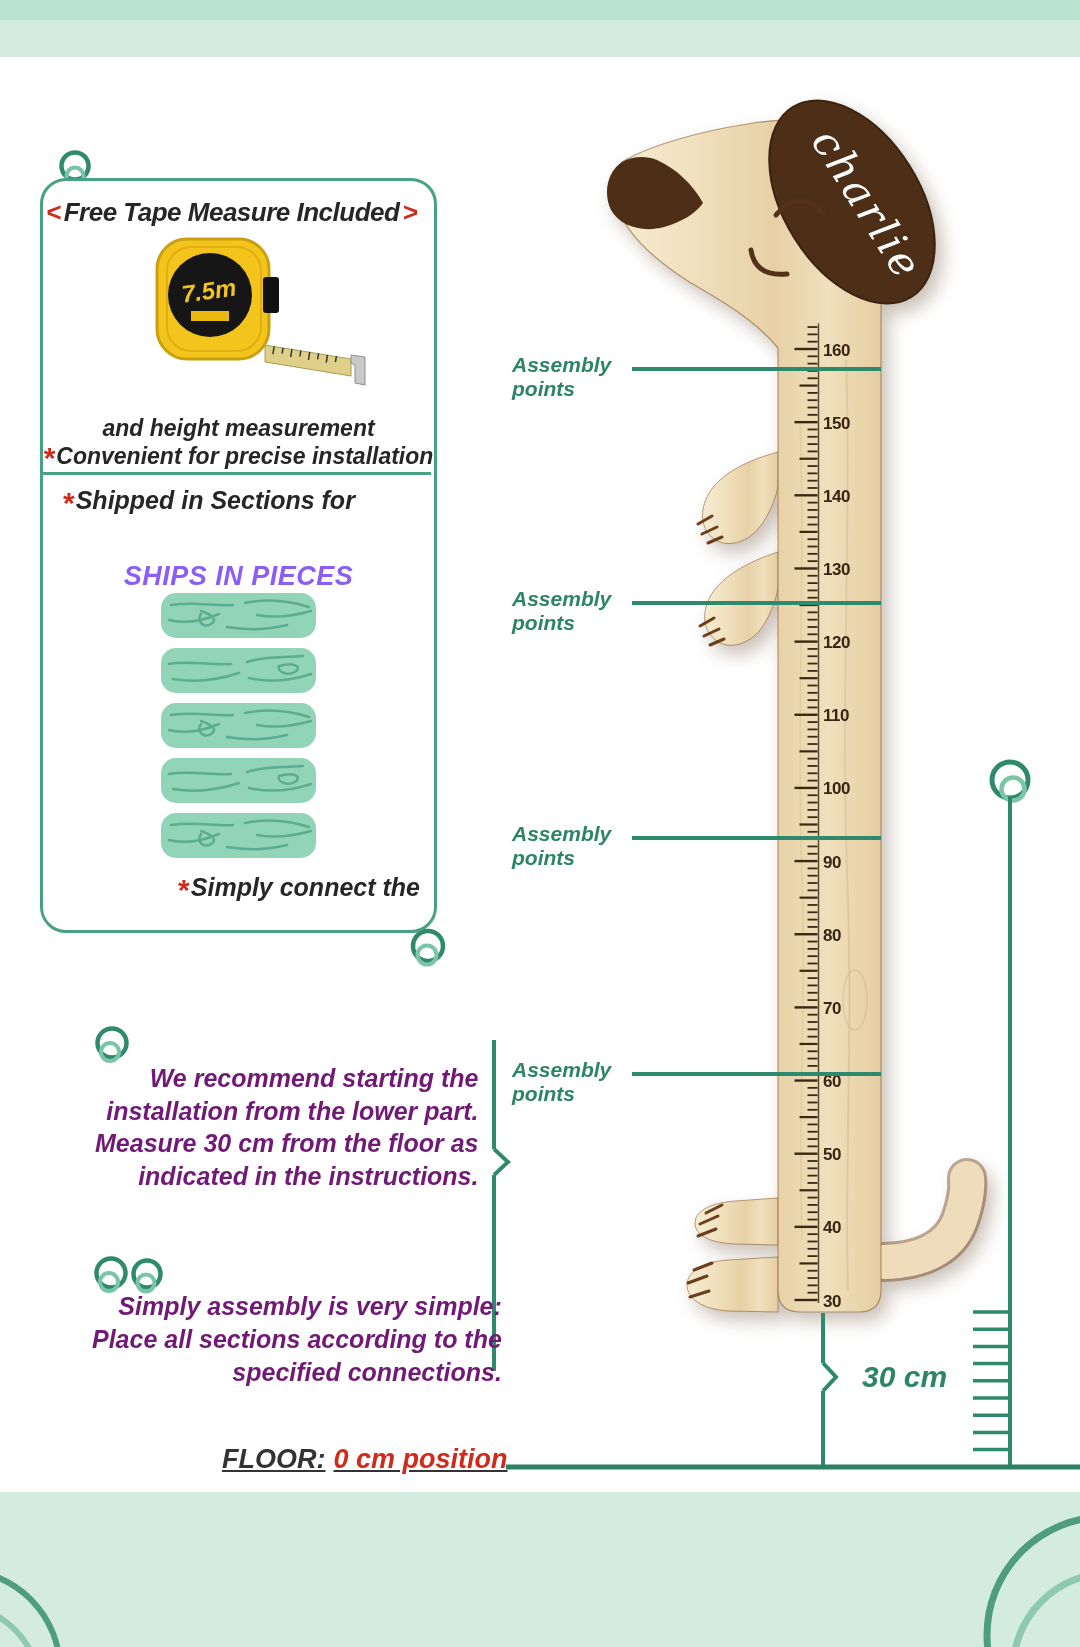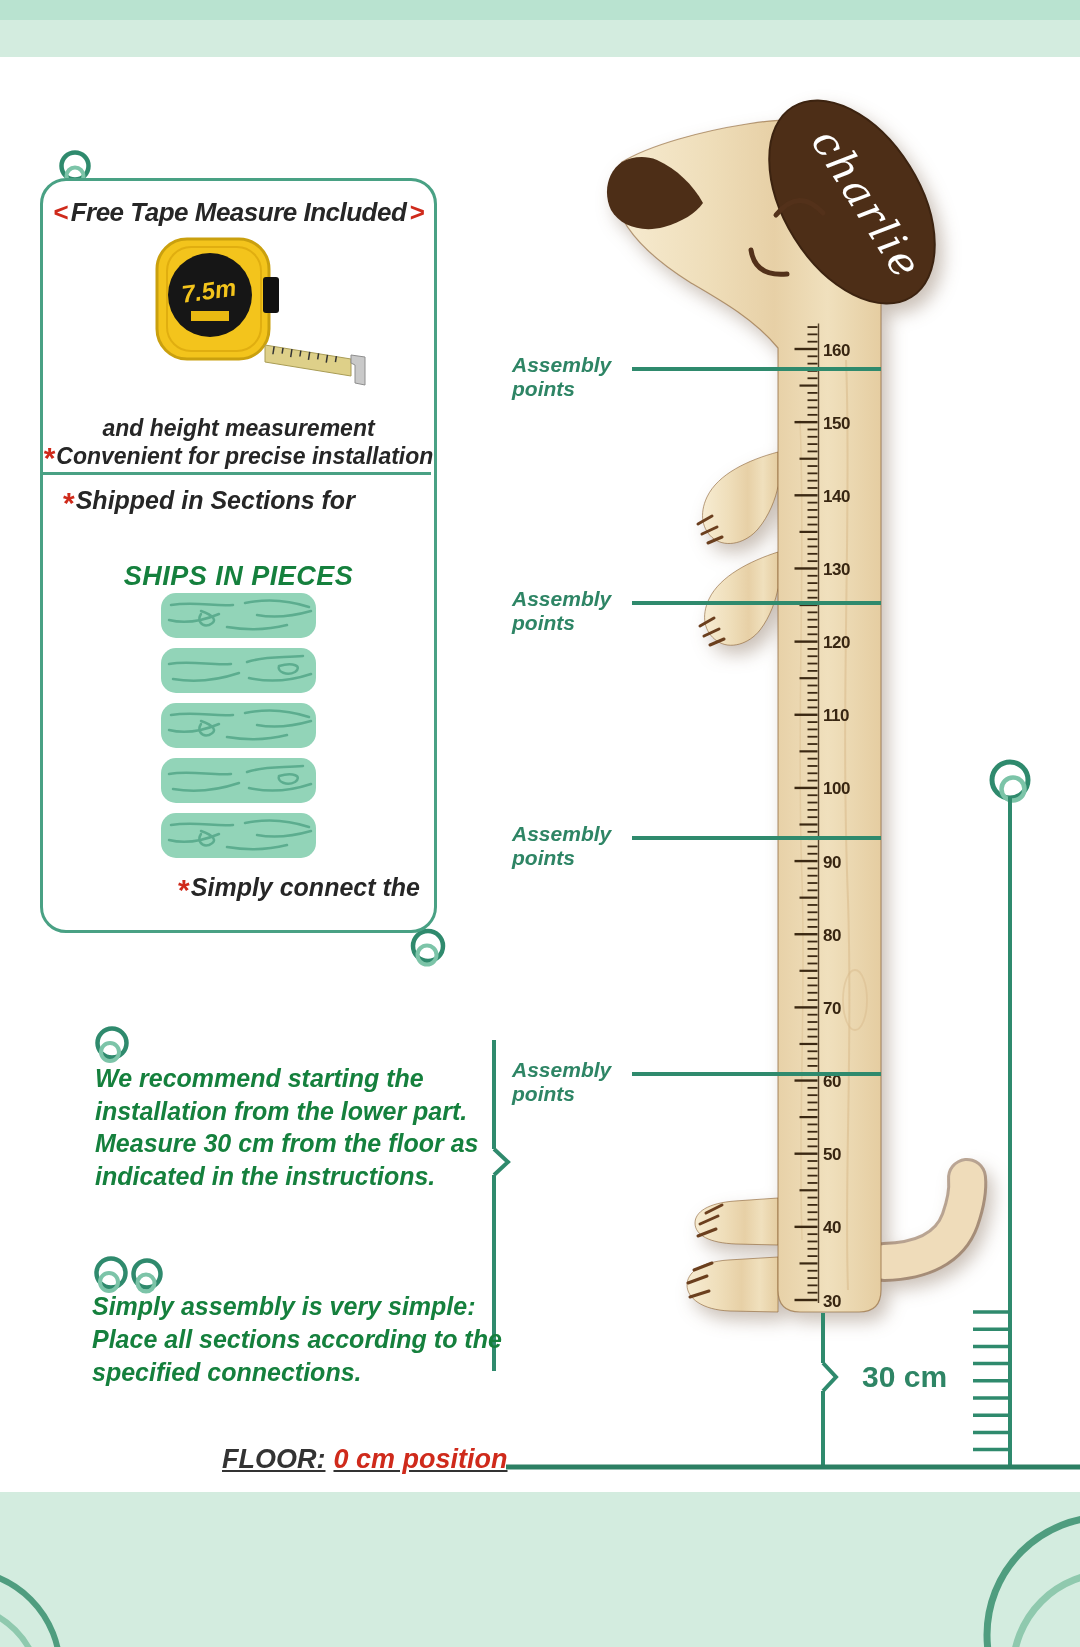--- a/index.html
+++ b/index.html
@@ -7,49 +7,49 @@
         font-family:"Liberation Sans",sans-serif;}
   
   .band-top-dark{position:absolute;left:0;top:0;width:1080px;height:20px;background:#b9e3d0;}
   .band-top-light{position:absolute;left:0;top:20px;width:1080px;height:37px;background:#d3ecdf;}
   .band-bottom{position:absolute;left:0;top:1492px;width:1080px;height:155px;background:#d3ecdf;overflow:hidden;}
   
   .chart-svg{position:absolute;left:0;top:0;width:1080px;height:1647px;}
   
   .tape-box{position:absolute;left:40px;top:178px;width:391px;height:749px;background:#ffffff;
             border:3px solid #49a184;border-radius:26px;}
-  .box-title{position:absolute;left:0;top:16px;width:100%;text-align:center;
+  .box-title{position:absolute;left:0;top:16px;width:100%;text-align:left;
              font-size:26px;font-weight:bold;font-style:italic;color:#262626;letter-spacing:-0.5px;white-space:nowrap;}
   .bracket{color:#cf2a1b;padding:0 3px;}
   .tape-svg{position:absolute;left:72px;top:52px;}
   .note-center{position:absolute;left:0;top:234px;width:100%;text-align:center;
                font-size:23px;font-weight:bold;font-style:italic;color:#262626;line-height:26px;}
   .asterisk{color:#cf2a1b;font-size:30px;font-style:normal;position:relative;top:4px;margin-right:1px;}
   .box-divider{position:absolute;left:-3px;top:291px;width:391px;border-top:3px solid #49a184;padding:0;}
   .note-shipped{position:absolute;left:20px;top:303px;font-size:25px;font-weight:bold;font-style:italic;
                 color:#262626;line-height:29px;}
-  .ships-heading{position:absolute;left:0;top:380px;width:100%;text-align:center;color:#15803d;
+  .ships-heading{position:absolute;left:0;top:380px;width:100%;text-align:center;color:#8b5cf6;
                  font-size:27px;font-weight:bold;font-style:italic;letter-spacing:0.5px;}
   .planks-svg{position:absolute;left:116px;top:412px;}
   .note-connect{position:absolute;right:14px;top:690px;text-align:right;font-size:25px;font-weight:bold;
                 font-style:italic;color:#262626;line-height:29px;}
   
-  .para{position:absolute;font-size:25px;font-weight:bold;font-style:italic;color:#15803d;line-height:32.5px;}
+  .para{position:absolute;font-size:25px;font-weight:bold;font-style:italic;color:#701a75;line-height:32.5px;text-align:right;}
   .para1{left:95px;top:1062px;}
   .para2{left:92px;top:1290px;line-height:33px;}
   
   .floor-label{position:absolute;left:222px;top:1444px;font-size:27px;font-weight:bold;font-style:italic;
                color:#333333;white-space:nowrap;text-decoration:underline;}
   .floor-value{color:#cf2a1b;margin-left:8px;}
   
   .assembly-label{position:absolute;left:512px;color:#2e8565;font-size:21px;font-weight:bold;
                   font-style:italic;line-height:24px;}
   .assembly-1{top:353px;} .assembly-2{top:587px;} .assembly-3{top:822px;} .assembly-4{top:1058px;}
   .cm30-label{position:absolute;left:862px;top:1360px;color:#2e8565;font-size:30px;font-weight:bold;
-              white-space:nowrap;}
+              font-style:italic;white-space:nowrap;}
 </style>
 </head>
 <body>
 
 <div class="page">
 
   <div class="band-top-dark"></div>
   <div class="band-top-light"></div>
 
   <svg class="chart-svg" viewBox="0 0 1080 1647" xmlns="http://www.w3.org/2000/svg">

